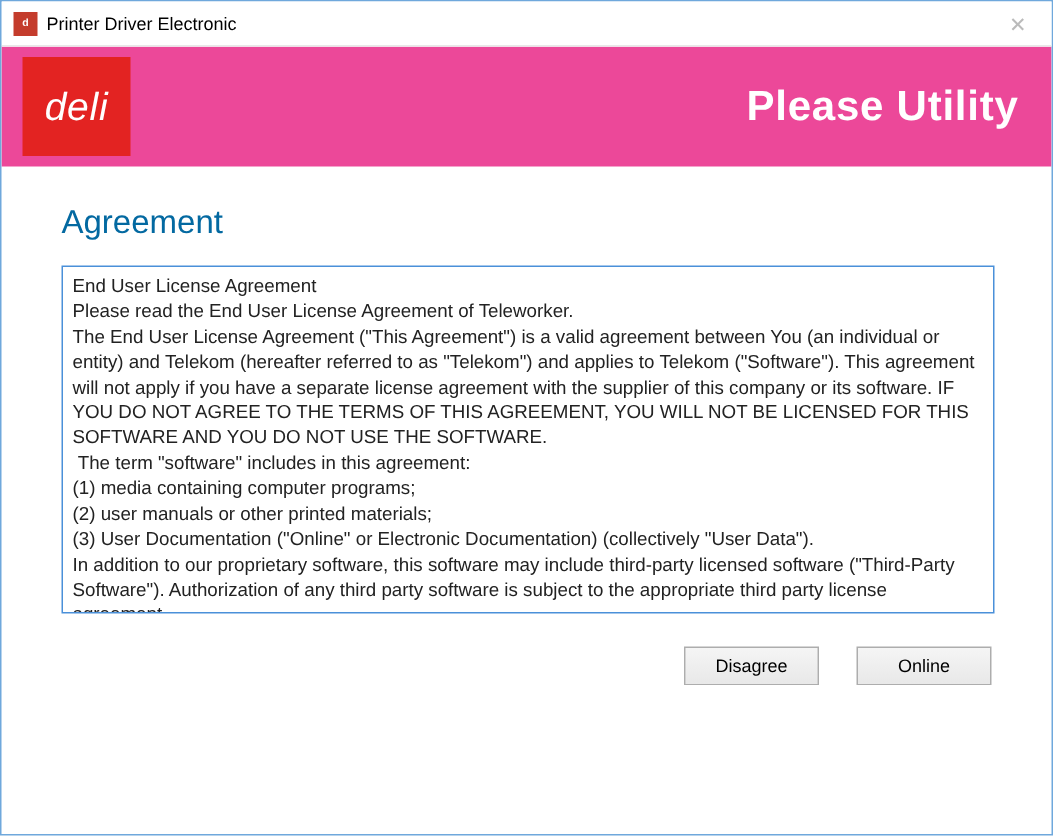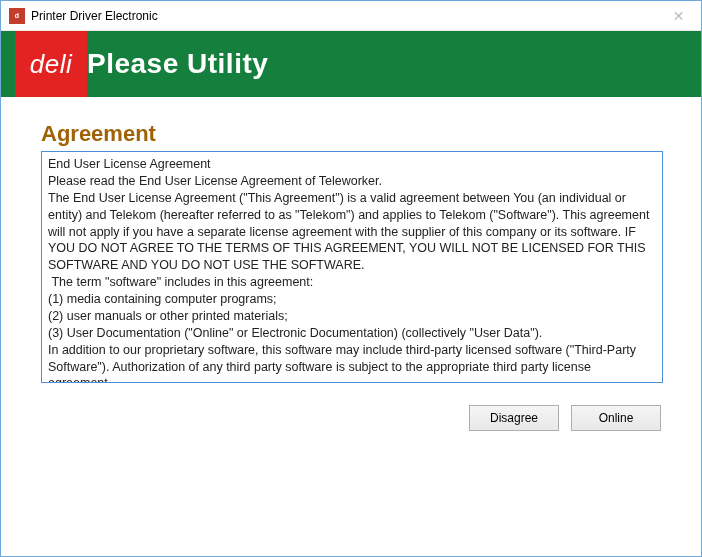--- a/index.html
+++ b/index.html
@@ -43,24 +43,25 @@
     width: 45px;
     height: 30px;
     display: flex;
     align-items: center;
     justify-content: center;
     color: #bbb;
     font-size: 14px;
     font-family: Arial, sans-serif;
   }
   .header-band {
-    height: 66px;
-    background: #15803d;
+    height: 80px;
+    background: #ec4899;
     display: flex;
     align-items: center;
+    justify-content: space-between;
     padding: 0 22px 0 14px;
   }
   .logo {
     width: 72px;
     height: 66px;
     background: #e32322;
     display: flex;
     align-items: center;
     justify-content: center;
   }
@@ -75,43 +76,43 @@
     color: #fff;
     font-size: 28px;
     font-weight: bold;
     letter-spacing: 0.5px;
   }
   .content {
     padding: 24px 40px 0 40px;
   }
   .heading {
     font-size: 22px;
-    font-weight: 700;
-    color: #a16207;
-    margin-bottom: 4px;
+    font-weight: 400;
+    color: #0369a1;
+    margin-bottom: 16px;
   }
   .eula-box {
     border: 1px solid #4a90d9;
     width: 622px;
     height: 232px;
     overflow-y: scroll;
     padding: 4px 6px;
     font-size: 12.5px;
     line-height: 1.35;
     color: #222;
     font-family: Tahoma, "Segoe UI", sans-serif;
   }
   .eula-box::-webkit-scrollbar { width: 16px; }
   .eula-box::-webkit-scrollbar-track { background: #f0f0f0; }
   .eula-box::-webkit-scrollbar-thumb { background: #c0c0c0; }
   .eula-box::-webkit-scrollbar-button { background: #f0f0f0; height: 16px; }
   .button-row {
     display: flex;
     justify-content: flex-end;
-    gap: 12px;
+    gap: 25px;
     padding: 22px 40px 0 0;
   }
   .btn {
     min-width: 90px;
     height: 26px;
     border: 1px solid #adadad;
     background: linear-gradient(#f5f5f5,#e8e8e8);
     font-size: 12px;
     color: #000;
     cursor: pointer;

